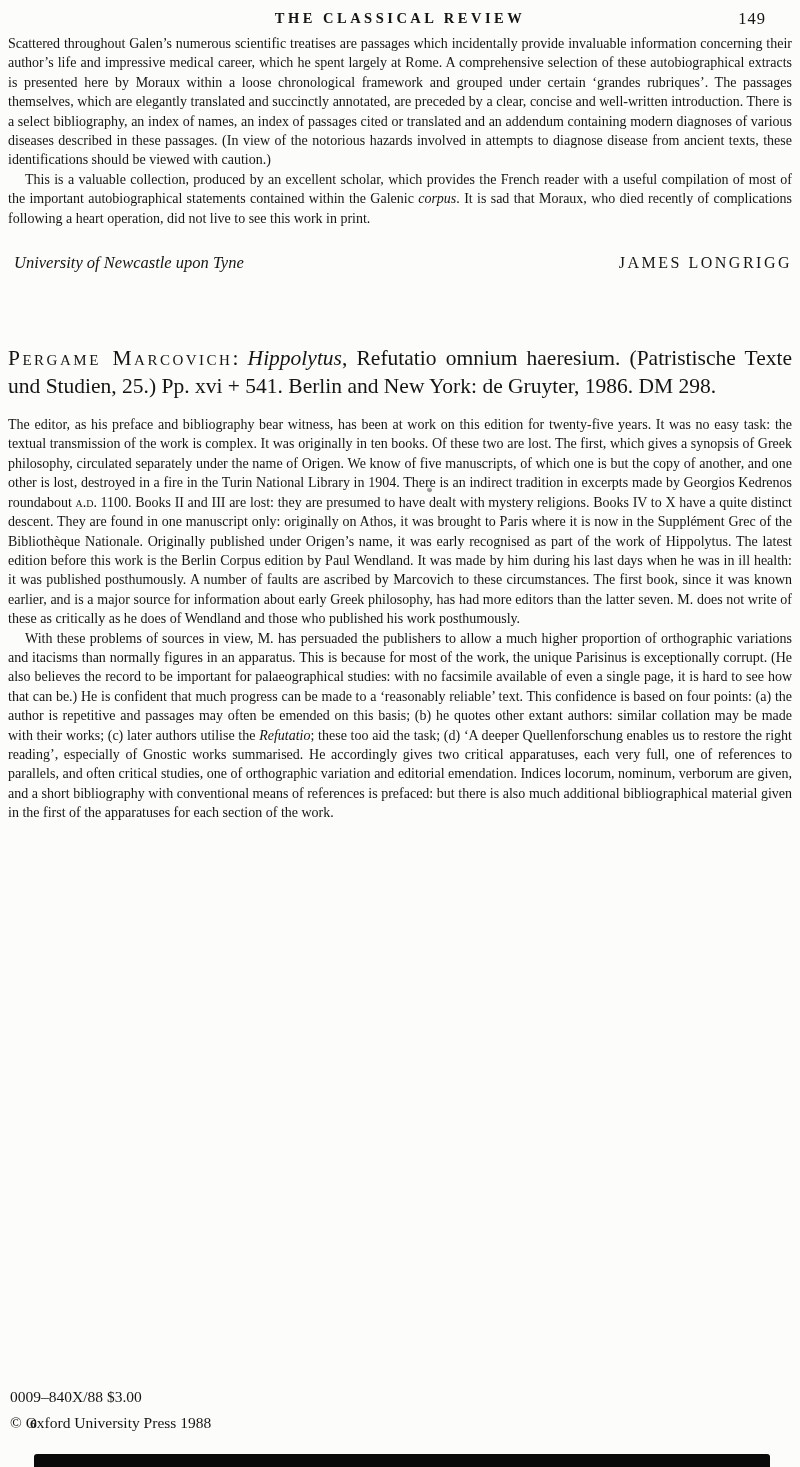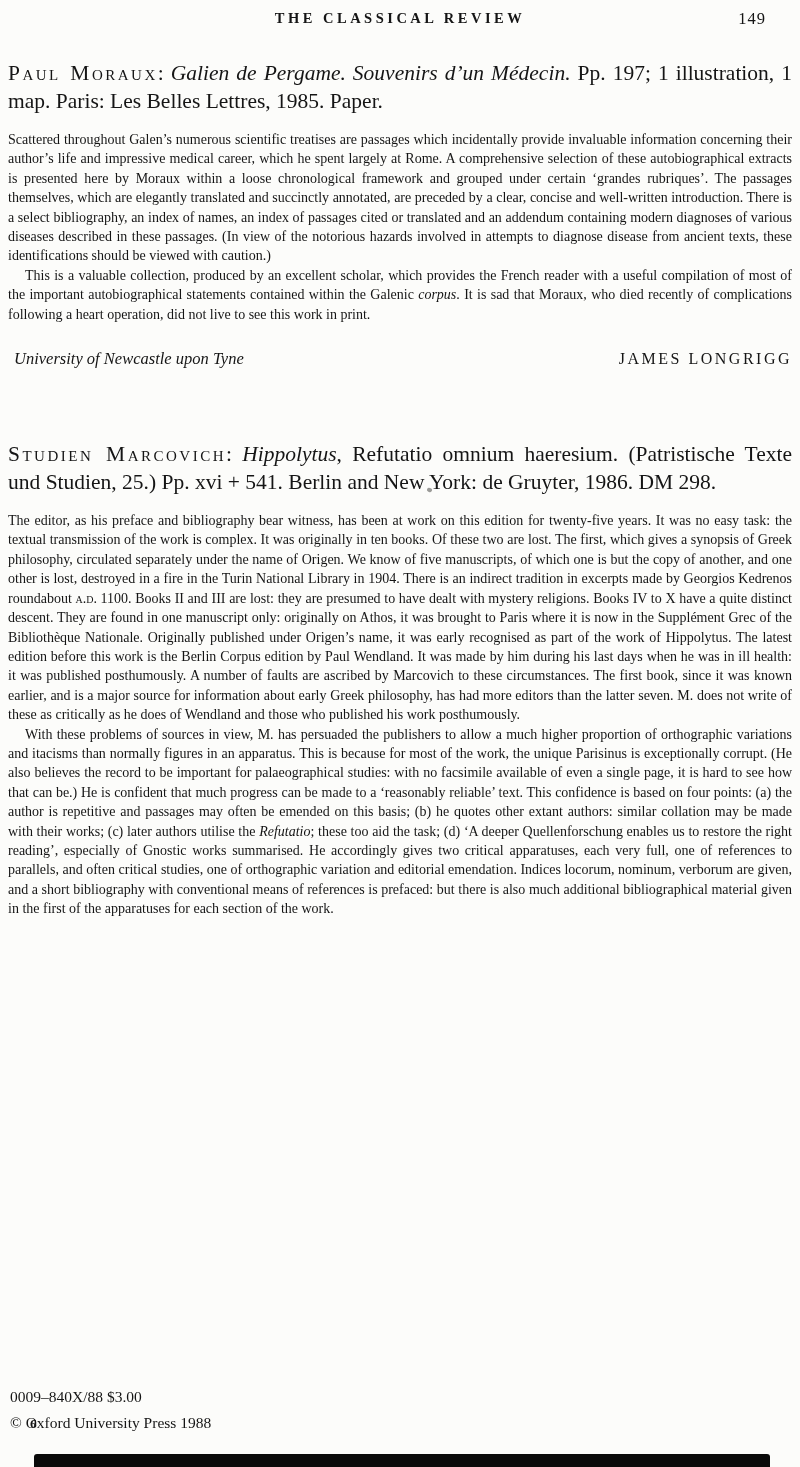--- a/index.html
+++ b/index.html
@@ -116,31 +116,30 @@
 <body>
 
 <div class="content">
 
   <header class="masthead">
     <div class="journal-title">THE CLASSICAL REVIEW</div>
     <div class="page-number">149</div>
   </header>
 
   <section class="review">
-    <h2 class="review-heading"><span class="seg-sc">Paul Moraux</span><span>: </span><span class="seg-italic">Galien de Pergame. Souvenirs d’un Médecin.</span><span> Pp. 197; 1 illustration, 1 map. Paris: Les Belles Lettres, 1985. Paper.</span></h2>
     <p class="body-para"><span>Scattered throughout Galen’s numerous scientific treatises are passages which incidentally provide invaluable information concerning their author’s life and impressive medical career, which he spent largely at Rome. A comprehensive selection of these autobiographical extracts is presented here by Moraux within a loose chronological framework and grouped under certain ‘grandes rubriques’. The passages themselves, which are elegantly translated and succinctly annotated, are preceded by a clear, concise and well-written introduction. There is a select bibliography, an index of names, an index of passages cited or translated and an addendum containing modern diagnoses of various diseases described in these passages. (In view of the notorious hazards involved in attempts to diagnose disease from ancient texts, these identifications should be viewed with caution.)</span></p>
     <p class="body-para indent"><span>This is a valuable collection, produced by an excellent scholar, which provides the French reader with a useful compilation of most of the important autobiographical statements contained within the Galenic </span><span class="seg-italic">corpus</span><span>. It is sad that Moraux, who died recently of complications following a heart operation, did not live to see this work in print.</span></p>
     <div class="signature">
       <span class="affiliation">University of Newcastle upon Tyne</span>
       <span class="reviewer">JAMES LONGRIGG</span>
     </div>
   </section>
 
   <section class="review second">
-    <h2 class="review-heading"><span class="seg-sc">Studien Marcovich</span><span>: </span><span class="seg-italic">Hippolytus</span><span>, Refutatio omnium haeresium. (Patristische Texte und Studien, 25.) Pp. xvi + 541. Berlin and New York: de Gruyter, 1986. DM 298.</span></h2>
+    <h2 class="review-heading"><span class="seg-sc">Pergame Marcovich</span><span>: </span><span class="seg-italic">Hippolytus</span><span>, Refutatio omnium haeresium. (Patristische Texte und Studien, 25.) Pp. xvi + 541. Berlin and New York: de Gruyter, 1986. DM 298.</span></h2>
     <p class="body-para"><span>The editor, as his preface and bibliography bear witness, has been at work on this edition for twenty-five years. It was no easy task: the textual transmission of the work is complex. It was originally in ten books. Of these two are lost. The first, which gives a synopsis of Greek philosophy, circulated separately under the name of Origen. We know of five manuscripts, of which one is but the copy of another, and one other is lost, destroyed in a fire in the Turin National Library in 1904. There is an indirect tradition in excerpts made by Georgios Kedrenos roundabout </span><span class="seg-scbody">a.d.</span><span> 1100. Books II and III are lost: they are presumed to have dealt with mystery religions. Books IV to X have a quite distinct descent. They are found in one manuscript only: originally on Athos, it was brought to Paris where it is now in the Supplément Grec of the Bibliothèque Nationale. Originally published under Origen’s name, it was early recognised as part of the work of Hippolytus. The latest edition before this work is the Berlin Corpus edition by Paul Wendland. It was made by him during his last days when he was in ill health: it was published posthumously. A number of faults are ascribed by Marcovich to these circumstances. The first book, since it was known earlier, and is a major source for information about early Greek philosophy, has had more editors than the latter seven. M. does not write of these as critically as he does of Wendland and those who published his work posthumously.</span></p>
     <p class="body-para indent"><span>With these problems of sources in view, M. has persuaded the publishers to allow a much higher proportion of orthographic variations and itacisms than normally figures in an apparatus. This is because for most of the work, the unique Parisinus is exceptionally corrupt. (He also believes the record to be important for palaeographical studies: with no facsimile available of even a single page, it is hard to see how that can be.) He is confident that much progress can be made to a ‘reasonably reliable’ text. This confidence is based on four points: (a) the author is repetitive and passages may often be emended on this basis; (b) he quotes other extant authors: similar collation may be made with their works; (c) later authors utilise the </span><span class="seg-italic">Refutatio</span><span>; these too aid the task; (d) ‘A deeper Quellenforschung enables us to restore the right reading’, especially of Gnostic works summarised. He accordingly gives two critical apparatuses, each very full, one of references to parallels, and often critical studies, one of orthographic variation and editorial emendation. Indices locorum, nominum, verborum are given, and a short bibliography with conventional means of references is prefaced: but there is also much additional bibliographical material given in the first of the apparatuses for each section of the work.</span></p>
   </section>
 
 </div>
 
 <div class="scan-dot"></div>
 
 <footer class="imprint-row">
   <span>0009–840X/88 $3.00</span>

